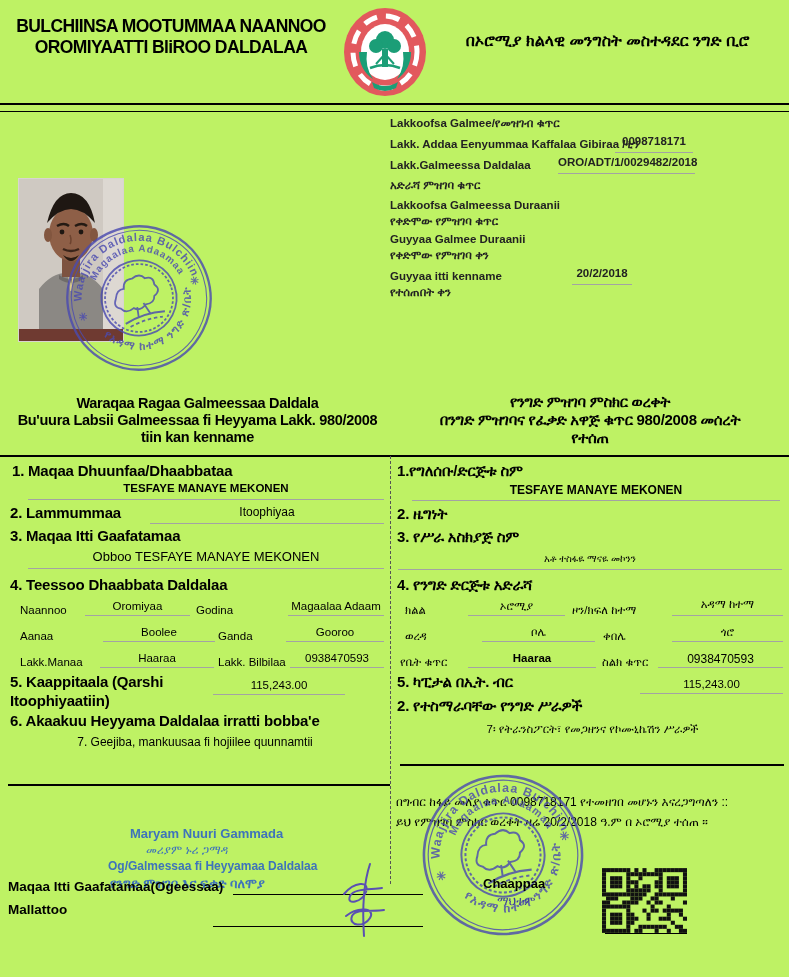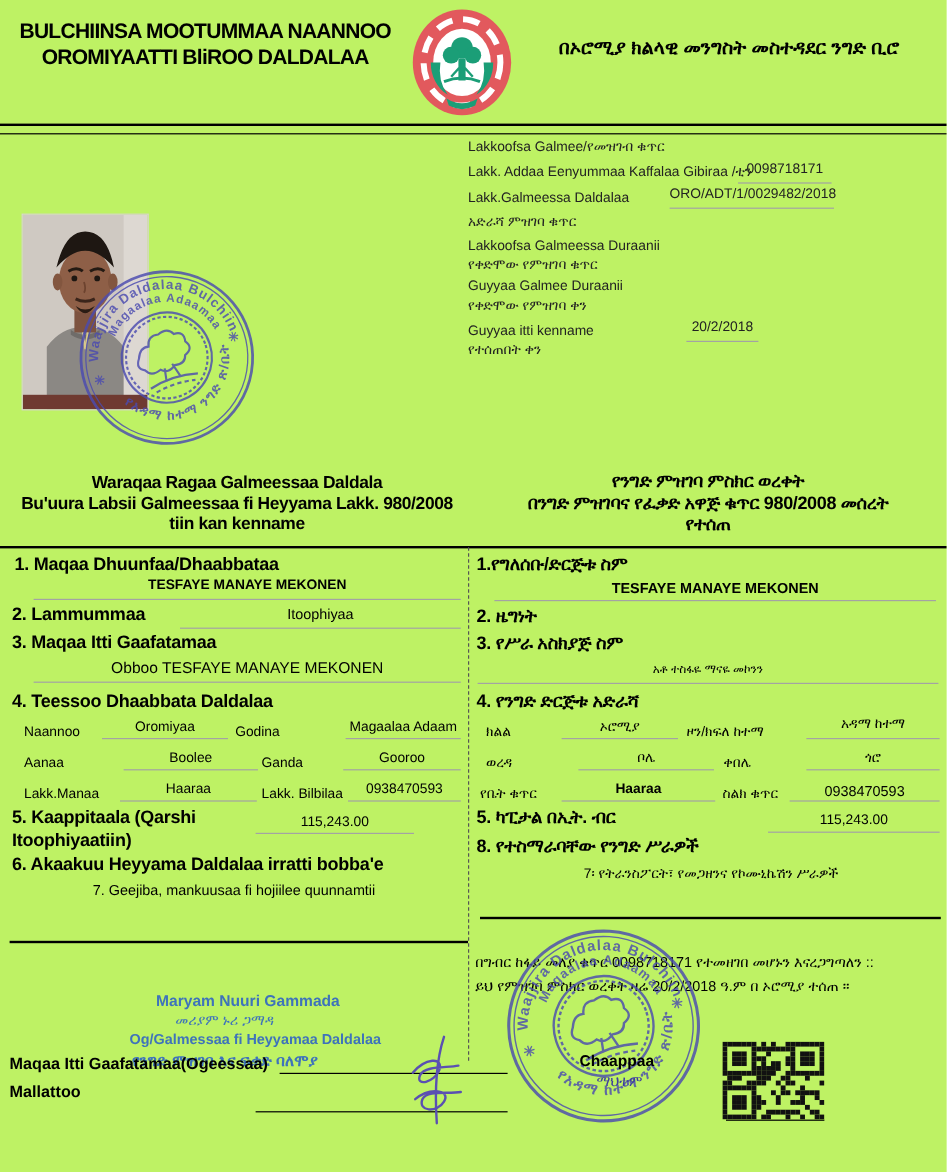--- a/index.html
+++ b/index.html
@@ -5,21 +5,21 @@
   html,body{margin:0;padding:0;background:#fff;}
   .page{position:relative;width:789px;height:977px;background:#bef264;
         font-family:"Liberation Sans",sans-serif;color:#000;overflow:hidden;}
   .abs{position:absolute;}
   .b{font-weight:bold;}
   .ctr{text-align:center;}
   .ul{border-bottom:1px solid #a3a3a3;}
   .rule{background:#000;}
   .lbl{font-size:15px;font-weight:bold;letter-spacing:-0.2px;}
   .val{font-size:11.5px;}
-  .reg{font-size:11.5px;color:#222;}
+  .reg{font-size:11.5px;color:#222;font-weight:bold;}
   .hdr-om{font-size:17.5px;font-weight:bold;letter-spacing:-0.6px;line-height:21px;text-align:center;}
   .hdr-am{font-size:16px;font-weight:bold;line-height:25px;text-align:center;}
   .title-line{font-size:14.5px;font-weight:bold;letter-spacing:-0.3px;text-align:center;}
   .blue{color:#3e73bb;}
   .divider{border-left:1.5px dashed #555;}
   .stamp{opacity:.82;}
   .par-om{font-size:12.3px;line-height:17px;}
   .par-am{font-size:12px;line-height:20px;}
 </style>
 </head>
@@ -180,21 +180,21 @@
   <div class="abs ctr ul val" style="left:672px;top:626px;width:111px;height:15px;">ጎሮ</div>
 
   <div class="abs val" style="left:400px;top:656px;">የቤት ቁጥር</div>
   <div class="abs ctr ul val b" style="left:468px;top:652px;width:128px;height:15px;">Haaraa</div>
   <div class="abs val" style="left:602px;top:656px;">ስልክ ቁጥር</div>
   <div class="abs ctr ul val" style="left:658px;top:652px;width:125px;height:15px;font-size:12px;">0938470593</div>
 
   <div class="abs lbl" style="left:397px;top:673px;">5. ካፒታል በኢት. ብር</div>
   <div class="abs ctr ul val" style="left:640px;top:678px;width:143px;height:15px;">115,243.00</div>
 
-  <div class="abs lbl" style="left:397px;top:697px;">8. የተስማራባቸው የንግድ ሥራዎች</div>
+  <div class="abs lbl" style="left:397px;top:697px;">2. የተስማራባቸው የንግድ ሥራዎች</div>
   <div class="abs ctr" style="left:420px;top:723px;width:345px;font-size:11.5px;">7፡ የትራንስፖርት፣ የመጋዘንና  የኮሙኒኬሽን ሥራዎች</div>
 
   <div class="abs rule" style="left:400px;top:764px;width:384px;height:1.5px;"></div>
   <div class="abs rule" style="left:8px;top:784px;width:382px;height:1.5px;"></div>
 
 
   <div class="abs blue b" style="left:130px;top:826px;font-size:13px;">Maryam Nuuri Gammada</div>
   <div class="abs blue" style="left:146px;top:843px;font-size:12px;">መሪያም ኑሪ ጋማዳ</div>
   <div class="abs blue b" style="left:108px;top:859px;font-size:12px;">Og/Galmessaa fi Heyyamaa  Daldalaa</div>
   <div class="abs blue b" style="left:110px;top:876px;font-size:13px;">የንግድ ምዝገባ እና ፍቃድ ባለሞያ</div>

